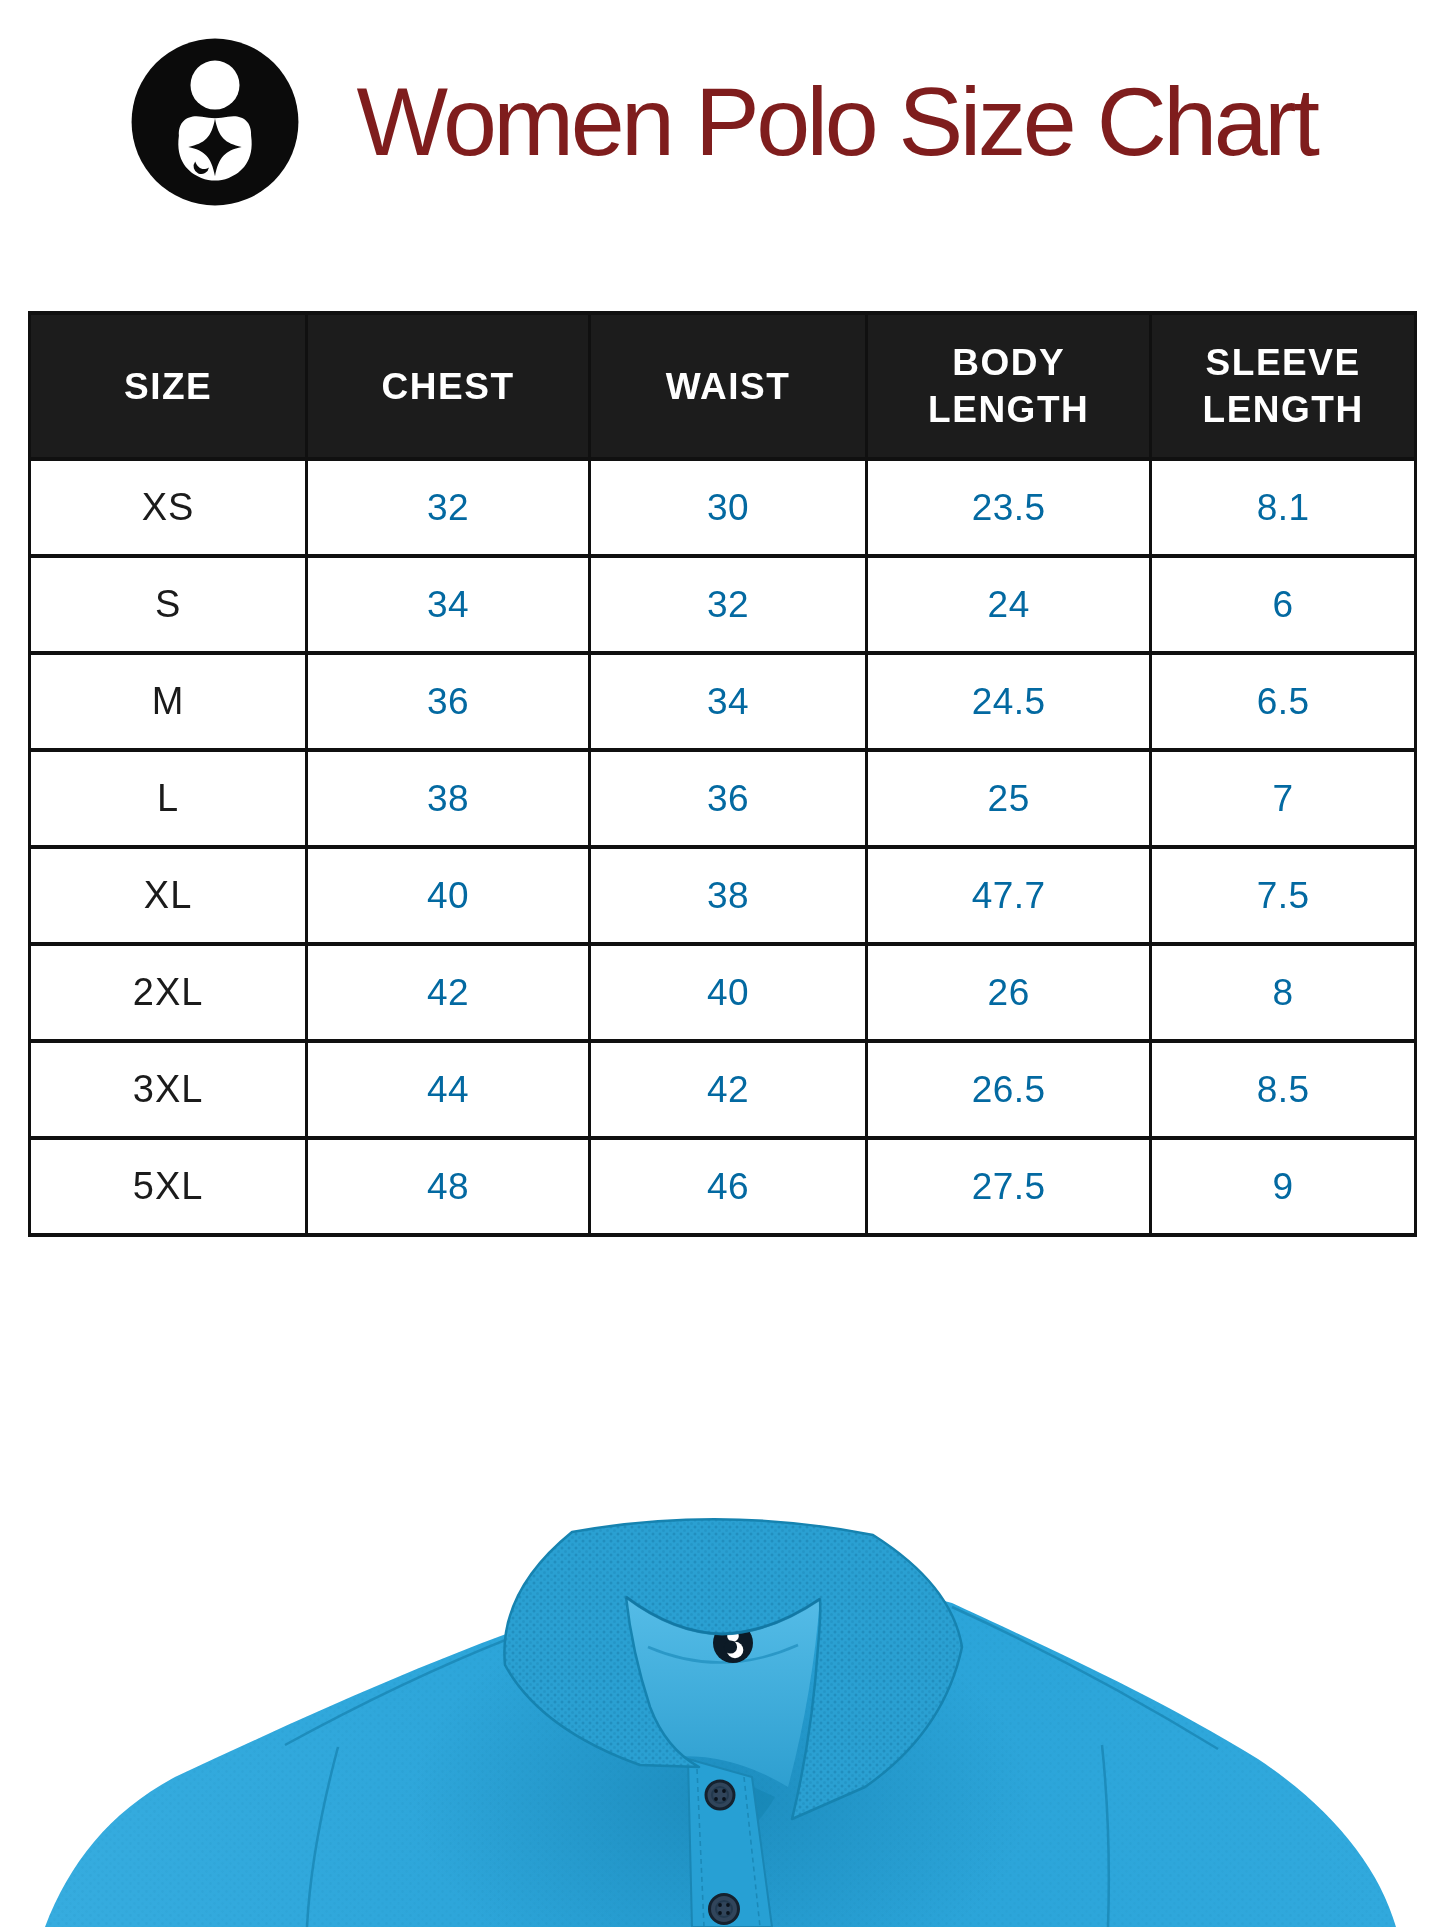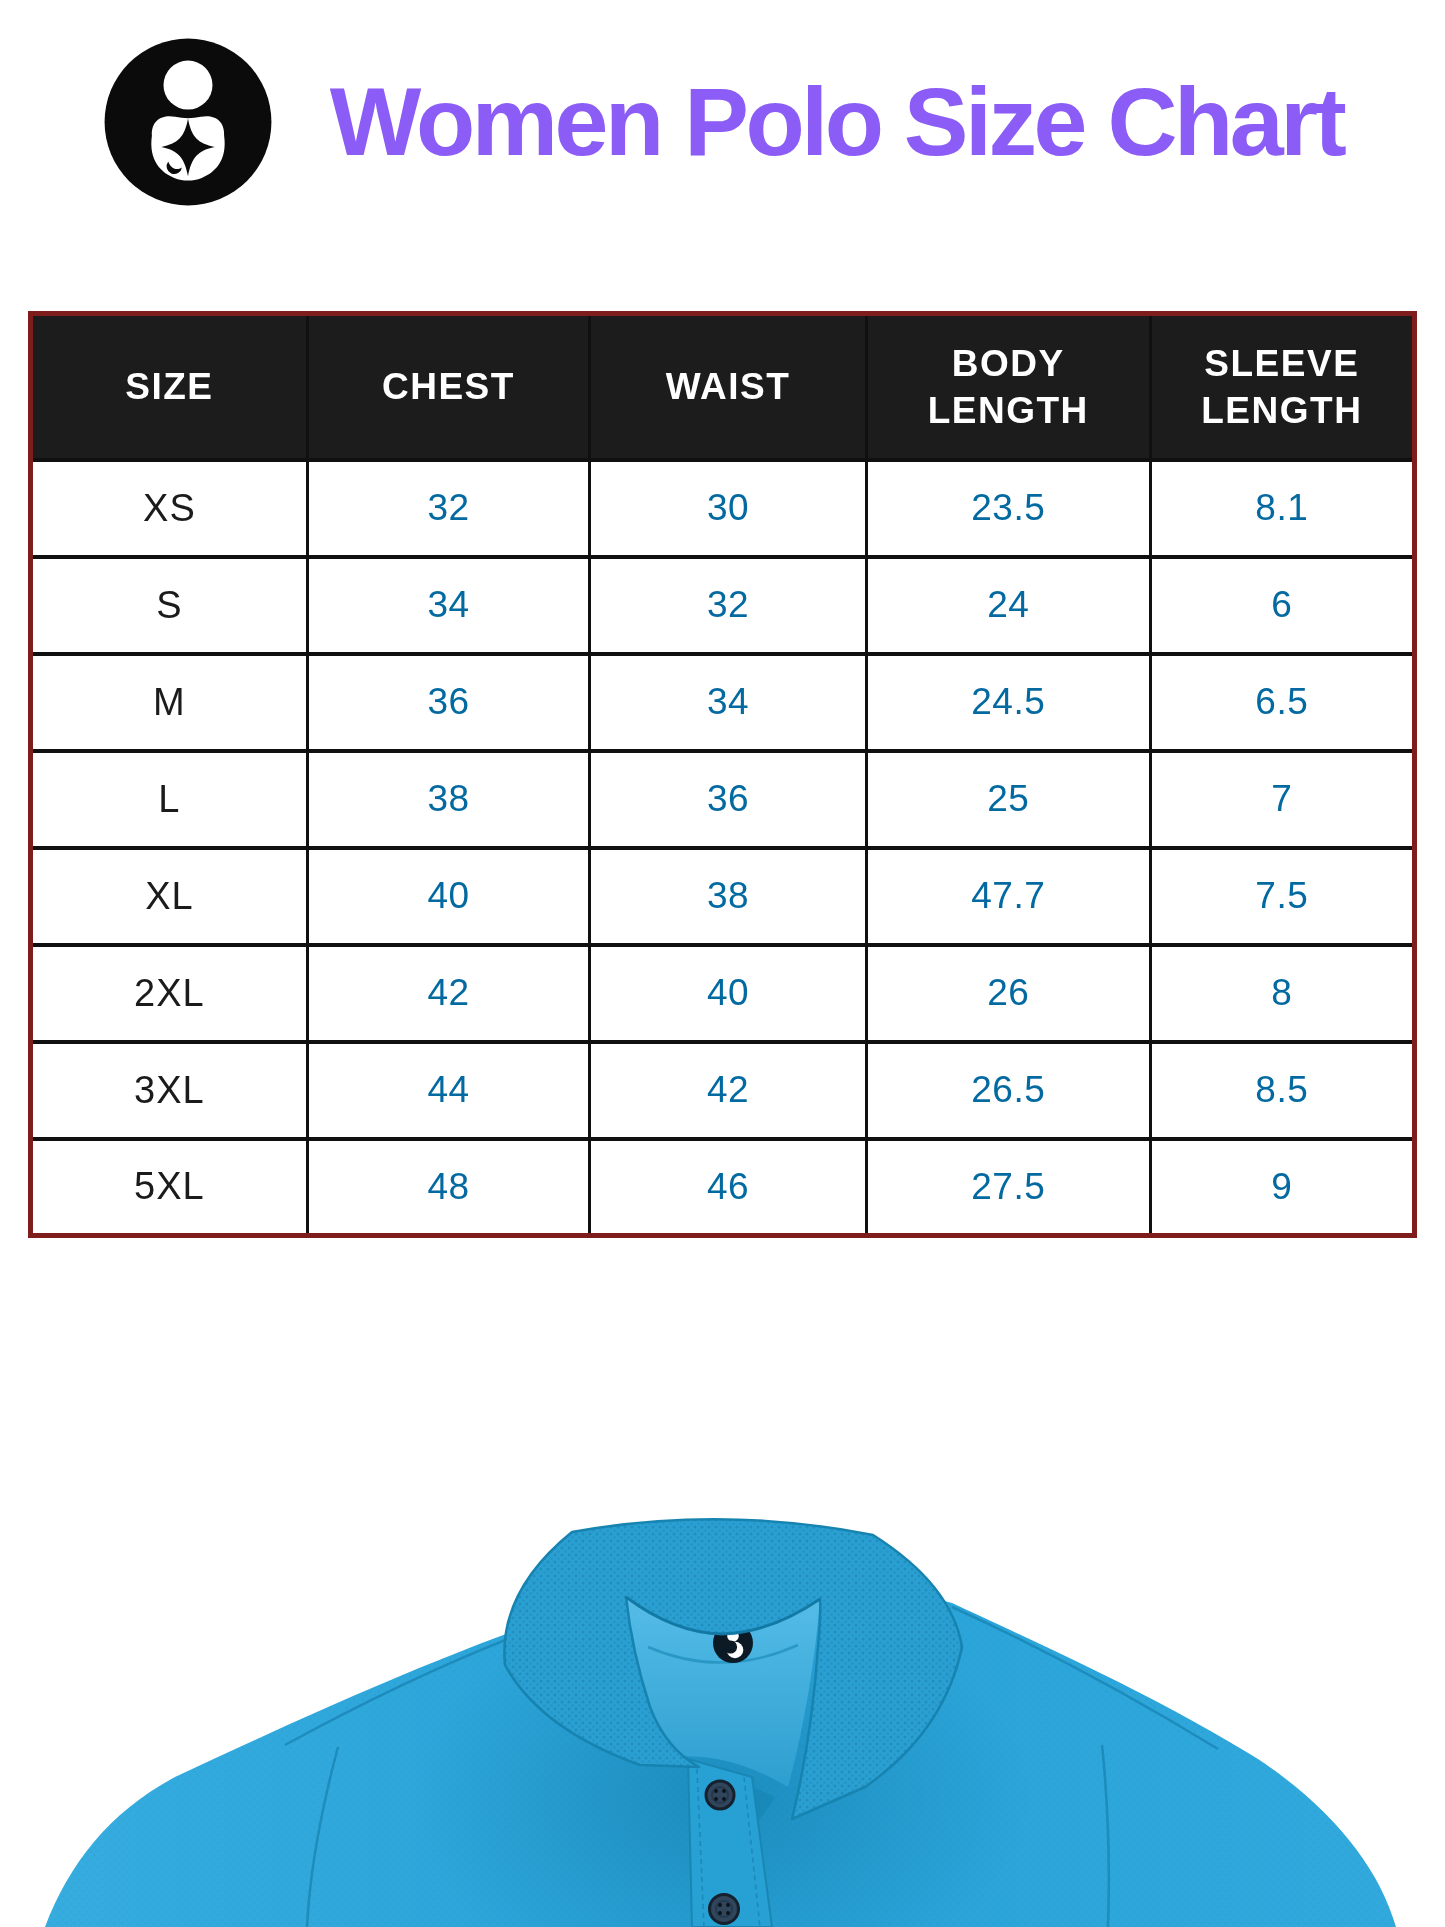--- a/index.html
+++ b/index.html
@@ -10,29 +10,29 @@
     font-family:"Liberation Sans","DejaVu Sans",sans-serif;
   }
 
   
   .brand-header {
     position:absolute; top:36px; left:0; right:0;
     display:flex; align-items:center; justify-content:center; gap:56px;
   }
   .brand-logo { width:172px; height:172px; flex:0 0 auto; }
   .page-title {
-    font-size:97px; font-weight:700; letter-spacing:-3.5px;
-    color:#8b5cf6; white-space:nowrap;
+    font-size:97px; font-weight:400; letter-spacing:-3.5px;
+    color:#7f1d1d; white-space:nowrap;
   }
 
   
   .size-table {
     position:absolute; top:311px; left:28px; width:1389px;
     border-collapse:collapse; table-layout:fixed;
-    border:5px solid #7f1d1d;
+    border:2px solid #7f1d1d;
   }
   .size-table th, .size-table td {
     border:3px solid #101010; border-top-width:4px; border-bottom-width:4px;
     text-align:center; vertical-align:middle;
   }
   .size-table th {
     background:#1c1c1c; color:#ffffff; height:146px;
     font-size:37px; font-weight:700; letter-spacing:1.5px;
     white-space:pre-line; line-height:47px;
   }

